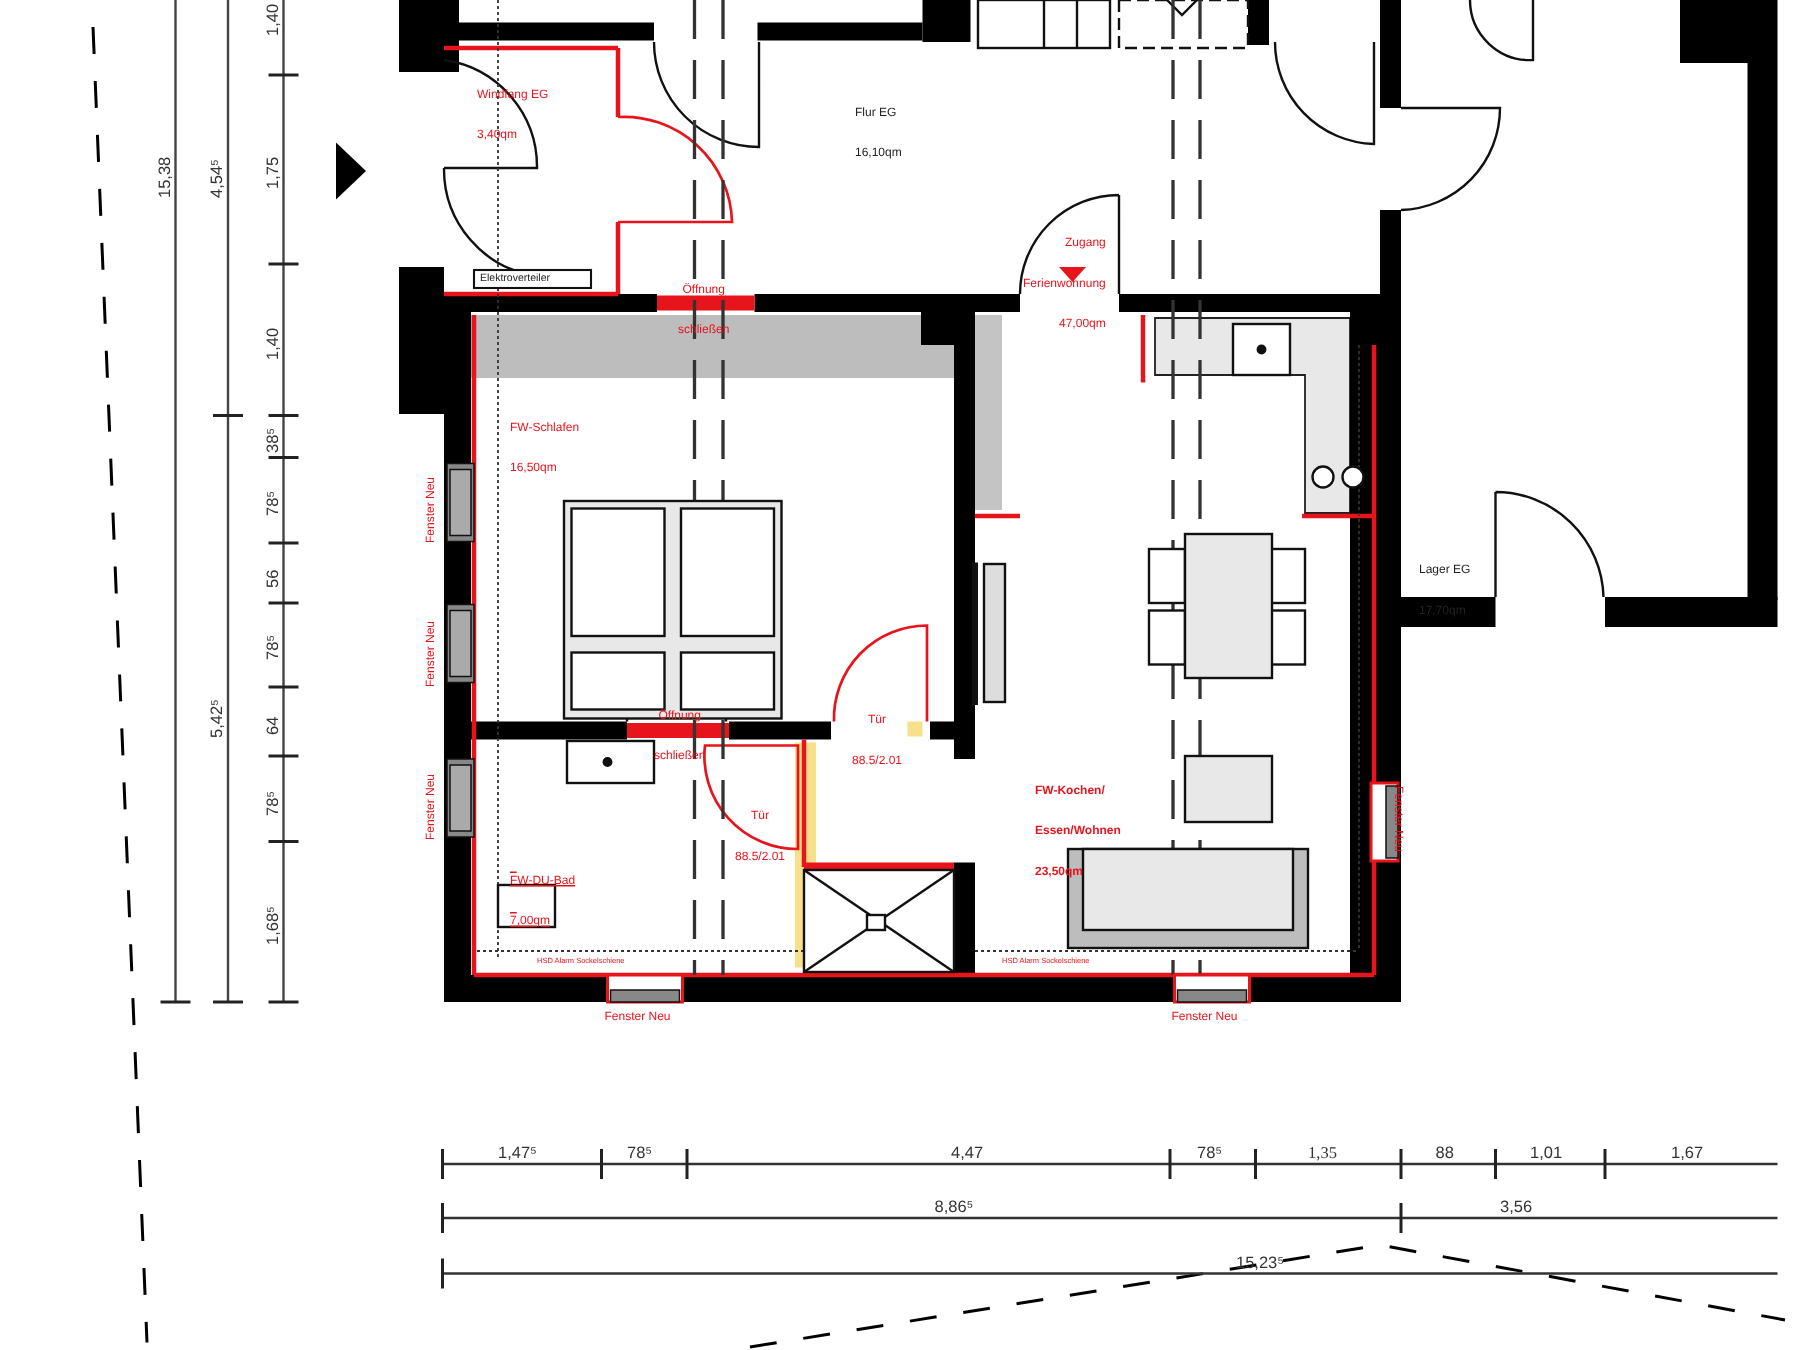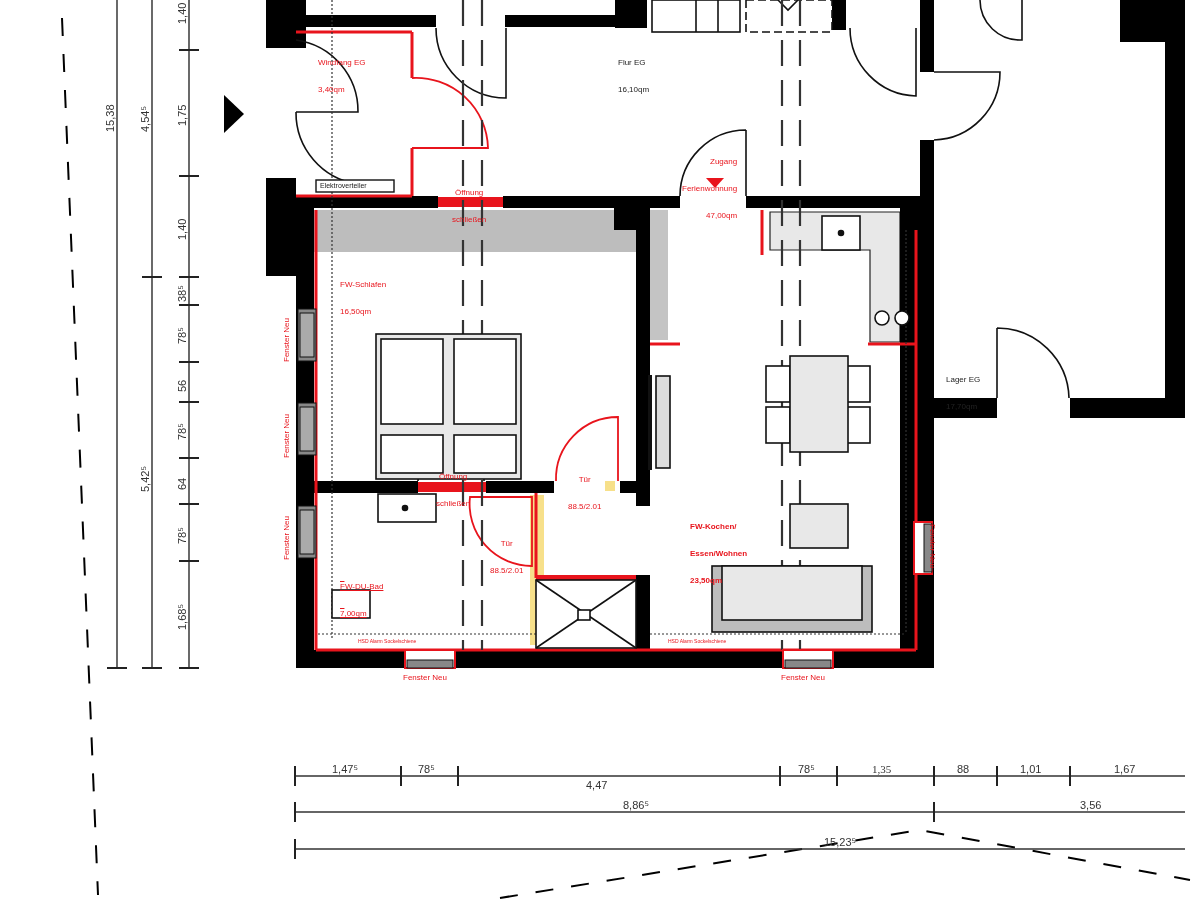--- a/index.html
+++ b/index.html
@@ -217,21 +217,21 @@
     <rect x="924" y="524" width="8" height="48" fill="#888"></rect>
   </g>
 
   <rect x="316" y="180" width="78" height="12" fill="#fff" stroke="#111" stroke-width="1.4"></rect>
 </svg>
 
 <div class="lbl red" style="left:318px;top:40px;">
   <div>Windfang EG</div>
   <div>3,40qm</div>
 </div>
-<div class="lbl blk" style="left:570px;top:40px;margin-left:48px;">
+<div class="lbl blk" style="left:570px;top:52px;">
   <div>Flur EG</div>
   <div>16,10qm</div>
 </div>
 <div class="lbl red" style="left:452px;top:170px;text-align:center;">
   <div>Öffnung</div>
   <div>schließen</div>
 </div>
 <div class="lbl red" style="left:682px;top:139px;text-align:right;">
   <div>Zugang</div>
   <div>Ferienwohnung</div>
@@ -286,21 +286,21 @@
 <div class="dim vert" style="left:176px;top:302px;">38⁵</div>
 <div class="dim vert" style="left:176px;top:344px;">78⁵</div>
 <div class="dim vert" style="left:176px;top:392px;">56</div>
 <div class="dim vert" style="left:176px;top:440px;">78⁵</div>
 <div class="dim vert" style="left:176px;top:490px;">64</div>
 <div class="dim vert" style="left:176px;top:544px;">78⁵</div>
 <div class="dim vert" style="left:176px;top:630px;">1,68⁵</div>
 
 <div class="dim" style="left:332px;top:763px;">1,47⁵</div>
 <div class="dim" style="left:418px;top:763px;">78⁵</div>
-<div class="dim" style="left:586px;top:763px;margin-top:16px;">4,47</div>
+<div class="dim" style="left:634px;top:763px;">4,47</div>
 <div class="dim" style="left:798px;top:763px;">78⁵</div>
 <div class="dim" style="left:872px;top:763px;font-family:Liberation Serif, serif;">1,35</div>
 <div class="dim" style="left:957px;top:763px;">88</div>
 <div class="dim" style="left:1020px;top:763px;">1,01</div>
 <div class="dim" style="left:1114px;top:763px;">1,67</div>
 <div class="dim" style="left:623px;top:799px;text-align:right;">8,86⁵</div>
-<div class="dim" style="left:1080px;top:799px;">3,56</div>
+<div class="dim" style="left:1000px;top:799px;">3,56</div>
 <div class="dim" style="left:824px;top:836px;">15,23⁵</div>
 
 </body></html>

